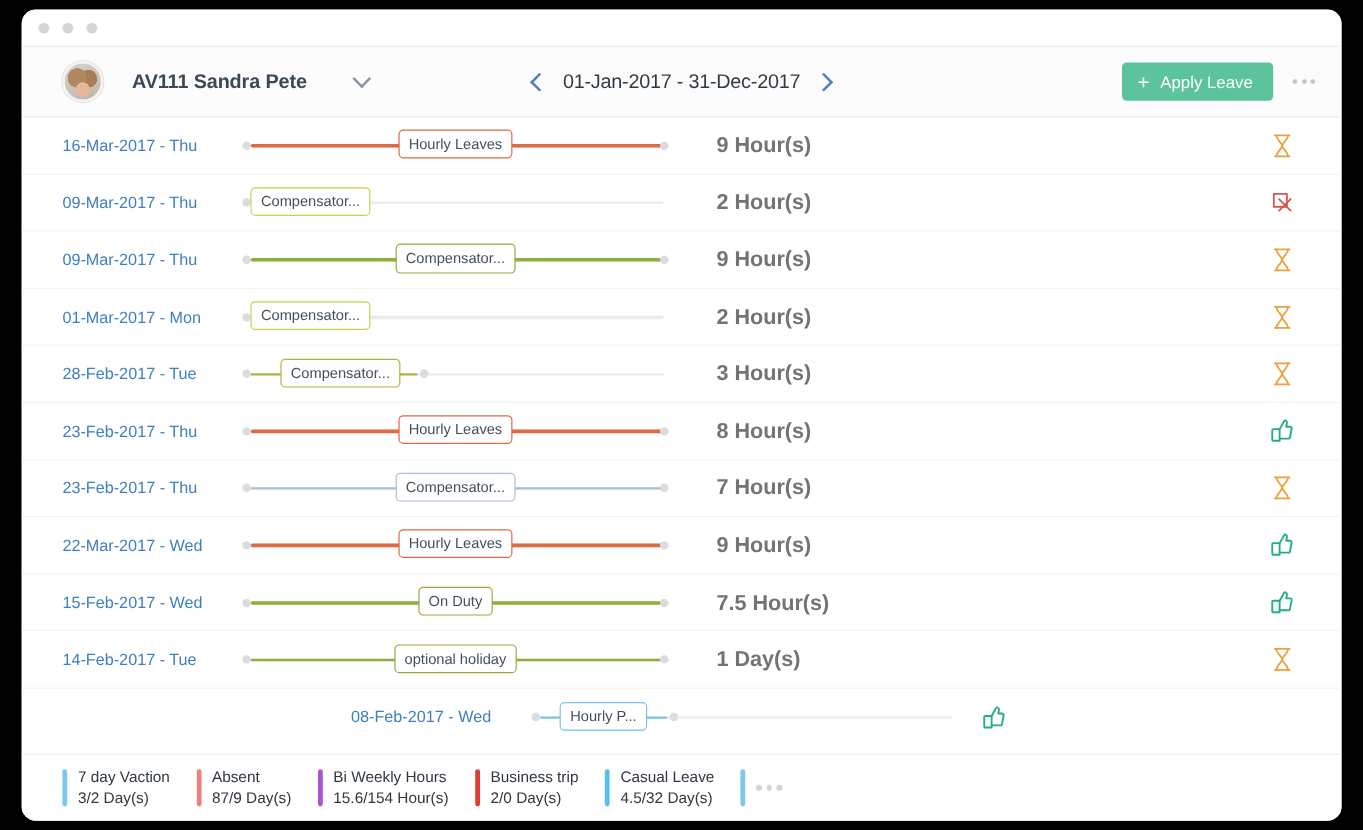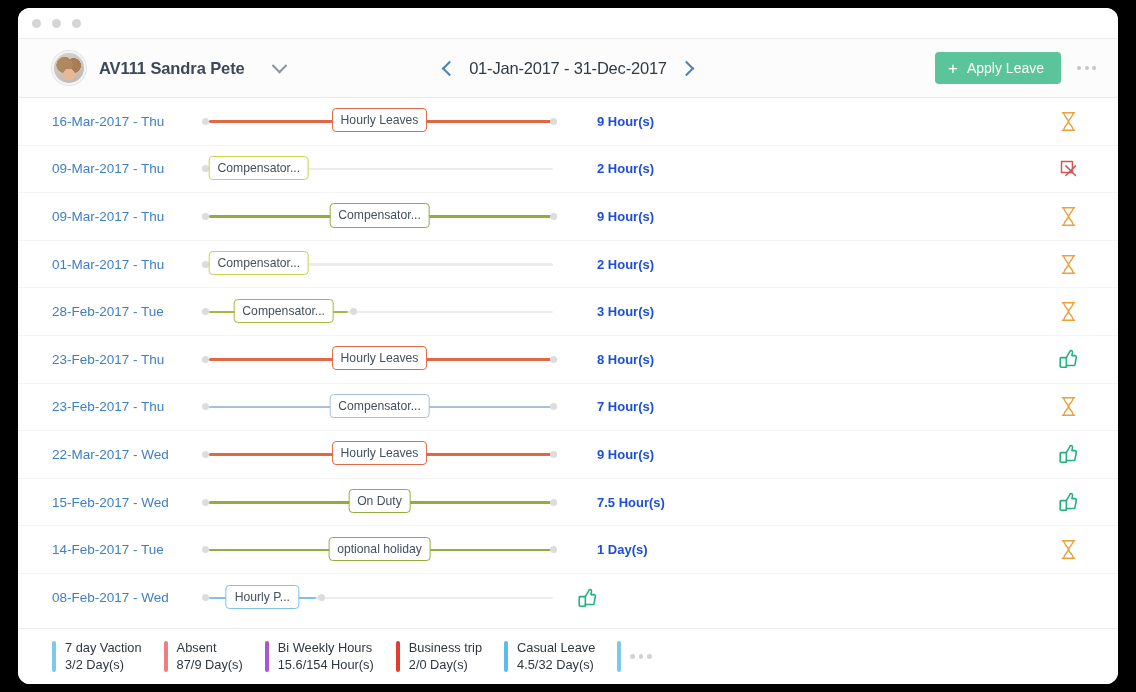--- a/index.html
+++ b/index.html
@@ -35,21 +35,21 @@
     height: 60px;
     background: #fcfcfc;
     border-top: 1px solid #ededed;
     border-bottom: 1px solid #e9e9e9;
     display: flex;
     align-items: center;
     padding: 0 20px 0 34px;
     flex: 0 0 auto;
     position: relative;
   }
-  .user-block { display: flex; align-items: center; gap: 13px; }
+  .user-block { display: flex; align-items: center; gap: 24px; }
   .avatar {
     width: 34px; height: 34px; border-radius: 50%;
     background:
       radial-gradient(circle at 50% 72%, #e8b79a 0 22%, transparent 23%),
       radial-gradient(circle at 35% 40%, #b08860 0 30%, transparent 31%),
       radial-gradient(circle at 65% 42%, #a87c55 0 28%, transparent 29%),
       linear-gradient(160deg, #d8d2cc 0%, #bfb5ad 100%);
     border: 2px solid #f3f3f3;
     box-shadow: 0 0 0 1px #e3e3e3;
     flex: 0 0 auto;
@@ -96,20 +96,21 @@
   .plus-icon { font-size: 17px; line-height: 1; font-weight: 300; }
   .kebab { display: flex; gap: 3.5px; cursor: pointer; padding: 6px 2px; }
   .kebab span { width: 4px; height: 4px; border-radius: 50%; background: #c2c6ca; }
   
   .list { flex: 1 1 auto; overflow: hidden; background: #fff; }
   .row {
     height: 47.6px;
     display: flex; align-items: center;
     border-bottom: 1px solid #f4f4f4;
     padding: 0 20px 0 34px;
+    justify-content: center;
   }
   .row:last-child { border-bottom: none; }
   .cell-date {
     width: 150px; flex: 0 0 auto;
     font-size: 13.5px; color: #3e7fc1; cursor: pointer;
     white-space: nowrap;
   }
   .cell-bar {
     width: 355px; flex: 0 0 auto;
     position: relative; height: 30px;
@@ -129,21 +130,21 @@
   .pill {
     position: absolute; top: 2px;
     transform: translateX(-50%);
     background: #fff; border: 1px solid #aaa; border-radius: 4px;
     font-size: 12.2px; color: #44505c;
     padding: 4px 8px; white-space: nowrap; cursor: pointer;
     line-height: 1.15;
   }
   .cell-dur {
     width: 430px; flex: 1 1 auto;
-    font-size: 13px; font-weight: bold; color: #1d4ed8;
+    font-size: 18px; font-weight: bold; color: #737373;
     padding-left: 40px; white-space: nowrap;
   }
   .cell-status {
     width: 60px; flex: 0 0 auto;
     display: flex; justify-content: center; align-items: center;
   }
   .cell-status svg { display: block; cursor: pointer; }
   
   .footer {
     height: 56px; flex: 0 0 auto;
@@ -250,21 +251,21 @@
         <div class="cell-dur">9 Hour(s)</div>
         <div class="cell-status">
           <svg width="19" height="21" viewBox="0 0 20 24" fill="none" stroke="#eda13a" stroke-width="1.7" stroke-linecap="round" stroke-linejoin="round">
             <path d="M3 2h14M3 22h14"></path>
             <path d="M4.5 2c0 4.5 5.5 7.2 5.5 10S4.5 17.5 4.5 22"></path>
             <path d="M15.5 2c0 4.5-5.5 7.2-5.5 10s5.5 5.5 5.5 10"></path>
           </svg>
         </div>
       </div>
       <div class="row">
-        <div class="cell-date">01-Mar-2017 - Thu</div>
+        <div class="cell-date">01-Mar-2017 - Mon</div>
         <div class="cell-bar">
           <div class="track"></div>
           <div class="fill" style="background: rgb(201, 209, 79); left: 2%; width: 1%;"></div>
           <div class="end-dot" style="left: 0px;"></div>
           <div class="end-dot" style="left: calc(3% + 2px);"></div>
           <div class="pill" style="border-color: rgb(201, 209, 79); left: 16%;">Compensator...</div>
         </div>
         <div class="cell-dur">2 Hour(s)</div>
         <div class="cell-status">
           <svg width="19" height="21" viewBox="0 0 20 24" fill="none" stroke="#eda13a" stroke-width="1.7" stroke-linecap="round" stroke-linejoin="round">

